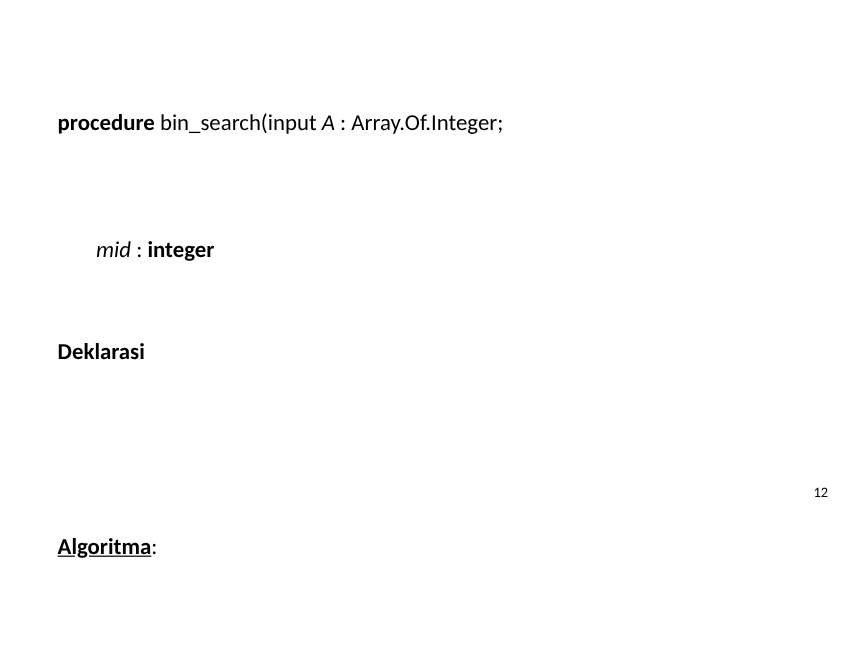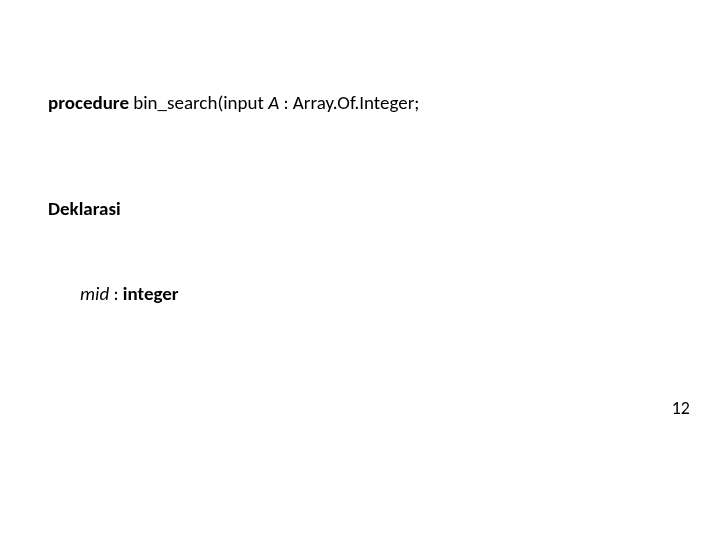--- a/index.html
+++ b/index.html
@@ -25,43 +25,44 @@
     white-space: pre;
   }
   .bold { font-weight: 700; }
   .italic { font-style: italic; }
   .line { display: block; }
   .gap { height: 14px; }
   .page-num {
     position: absolute;
     right: 30px;
     bottom: 18px;
-    font-size: 18px;
+    font-size: 12px;
     color: #000000;
   }
   
   .i0 { padding-left: 0; }
   .i1 { padding-left: 32px; }
 </style>
 </head>
 <body>
 
 <div class="slide">
 
   <div class="block">
 
     <span class="line i0"><span class="bold">procedure</span><span> bin_search(input </span><span class="italic">A</span><span> : Array.Of.Integer;</span></span>
 
 
+    <span class="line i1"><span class="italic">mid</span><span> : </span><span class="bold">integer</span></span>
+
     <span class="line i0 bold">Deklarasi</span>
-
-    <span class="line i1"><span class="italic">mid</span><span> : </span><span class="bold">integer</span></span>
 
     <div class="gap"></div>
 
+    <span class="line i0"><span class="bold" style="text-decoration:underline">Algoritma</span><span>:</span></span>
 
     
 
     
 
     
 
     
 
     

